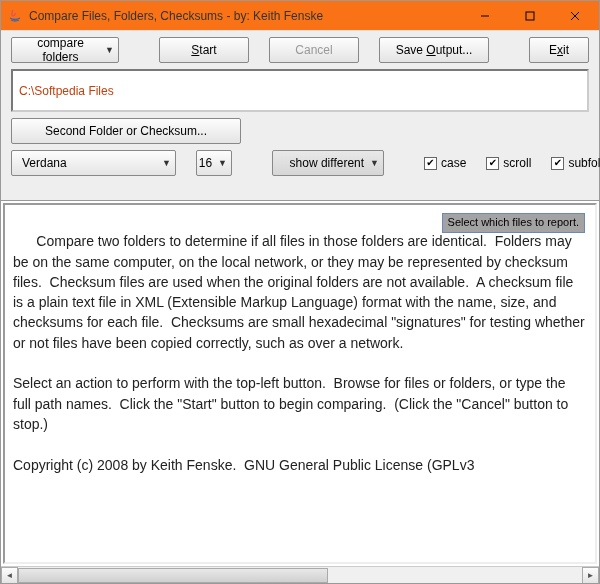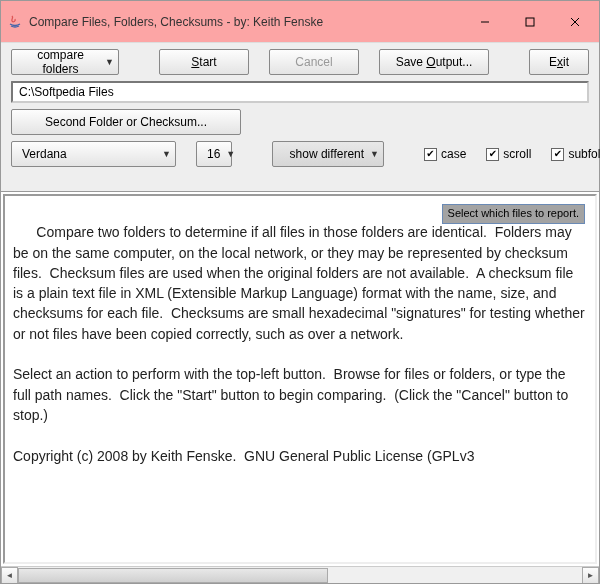--- a/index.html
+++ b/index.html
@@ -1,45 +1,45 @@
 <!DOCTYPE html>
 <html><head>
 <meta charset="utf-8">
 <style>
 * { box-sizing: border-box; margin: 0; padding: 0; }
 body { font-family: Tahoma, Arial, sans-serif; font-size: 11px; background: #fff; width: 600px; height: 584px; overflow: hidden; }
 .window { border: 1px solid #999; background: #fff; width: 600px; height: 584px; display: flex; flex-direction: column; }
-.titlebar { display: flex; align-items: center; height: 42px; padding: 0 2px 0 6px; background: #fca5a5; border-bottom: 1px solid #ddd; }
+.titlebar { display: flex; align-items: center; height: 30px; padding: 0 2px 0 6px; background: #f97316; border-bottom: 1px solid #ddd; }
 .titlebar-icon { width: 16px; height: 16px; margin-right: 6px; display: inline-flex; align-items: center; justify-content: center; }
 .titlebar-text { flex: 1; font-size: 12px; color: #333; }
 .winbtn { width: 45px; height: 28px; background: transparent; border: none; display: inline-flex; align-items: center; justify-content: center; font-size: 13px; color: #000; }
 .toolbar-area { background: #eeeeee; padding: 6px 10px 8px 10px; border-bottom: 1px solid #999; }
 .toolbar-row { display: flex; align-items: center; gap: 20px; margin-bottom: 6px; }
 .toolbar-row:last-child { margin-bottom: 16px; }
 .btn { background: linear-gradient(#fdfdfd,#e4e4e4); border: 1px solid #888; border-radius: 2px; padding: 4px 10px; font-size: 12px; color: #000; cursor: default; display: inline-flex; align-items: center; justify-content: center; height: 26px; }
 .btn.wide { min-width: 90px; }
 .btn.combo { padding-right: 4px; }
 .btn .arrow { margin-left: 6px; font-size: 9px; color: #333; }
 .btn.disabled { color: #999; }
 .btn .ul { text-decoration: underline; }
-.textinput { background: #fff; border: 2px inset #ccc; border-radius: 1px; height: 22px; padding: 2px 6px; font-size: 12px; color: #000000; flex: 1; }
+.textinput { background: #fff; border: 2px inset #ccc; border-radius: 1px; height: 43px; padding: 2px 6px; font-size: 12px; color: #c2410c; flex: 1; }
 .cbx { display: inline-flex; align-items: center; gap: 4px; font-size: 12px; }
 .cbx .box { width: 13px; height: 13px; border: 1px solid #666; background: #fff; display: inline-flex; align-items: center; justify-content: center; font-size: 10px; line-height: 1; }
 .content { flex: 1; position: relative; background: #fff; overflow: hidden; display: flex; flex-direction: column; }
 .textarea { flex: 1; font-family: Verdana, sans-serif; font-size: 14px; color: #222; padding: 6px 8px; white-space: pre-wrap; line-height: 1.45; border: 2px inset #eee; margin: 2px; overflow: hidden; position: relative; }
 .tooltip { position: absolute; top: 8px; right: 10px; background: #a3a3a3; border: 1px solid #6a8ab5; padding: 1px 5px; font-size: 11px; color: #000; font-family: Tahoma, sans-serif; }
 .scrollbar-h { height: 17px; background: #f0f0f0; border-top: 1px solid #ccc; display: flex; align-items: center; }
 .sb-btn { width: 17px; height: 17px; background: linear-gradient(#fdfdfd,#e4e4e4); border: 1px solid #aaa; display: inline-flex; align-items: center; justify-content: center; font-size: 8px; color: #555; }
 .sb-track { flex: 1; height: 17px; position: relative; }
 .sb-thumb { position: absolute; left: 0; top: 0; height: 15px; width: 55%; background: linear-gradient(#e8e8e8,#d0d0d0); border: 1px solid #aaa; margin-top: 1px; }
 .spacer { flex: 1; }
 .first-folder-btn { min-width: 210px; }
 .second-folder-btn { min-width: 230px; text-align: center; }
 .font-combo { min-width: 165px; justify-content: space-between; }
-.size-combo { min-width: 36px; justify-content: flex-start; }
+.size-combo { min-width: 36px; justify-content: flex-end; }
 .filter-combo { min-width: 112px; justify-content: flex-end; background: linear-gradient(#e8e8e8,#d6d6d6); }
 </style>
 </head>
 <body>
 
 <div class="window">
 
   <div class="titlebar">
     <span class="titlebar-icon">
       <svg width="14" height="14" viewBox="0 0 14 14">

